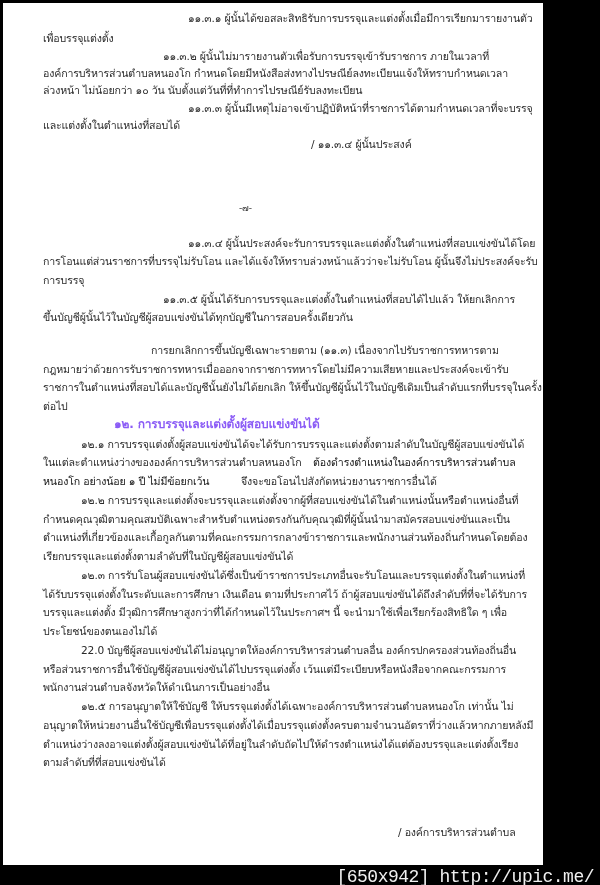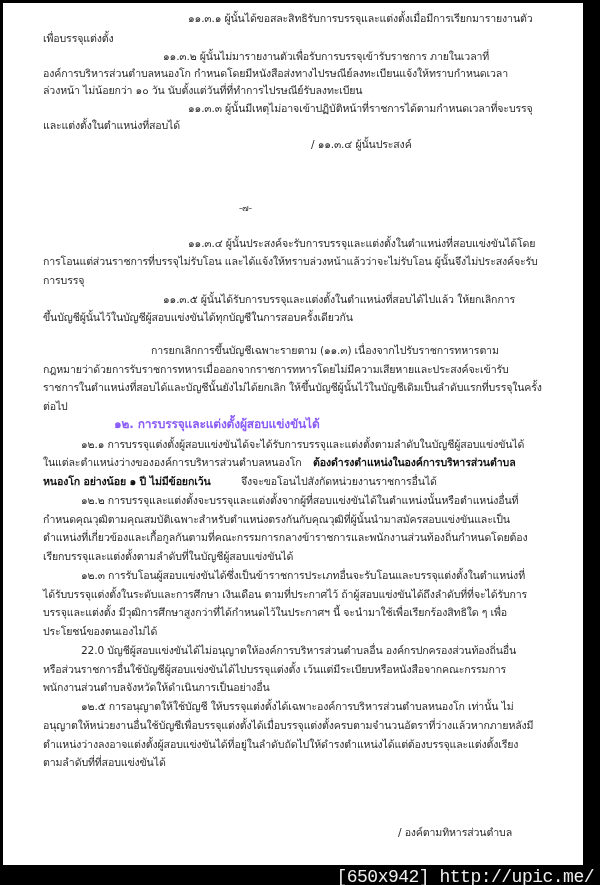--- a/index.html
+++ b/index.html
@@ -3,27 +3,27 @@
 <meta charset="utf-8">
 <style>
   html, body { margin: 0; padding: 0; }
   body {
     width: 600px; height: 885px; background: #000; overflow: hidden;
     font-family: "DejaVu Sans", "Liberation Sans", sans-serif;
     position: relative;
   }
   .page {
     position: absolute; left: 3px; top: 3px; width: 540px; height: 862px;
-    background: #fff; color: #222; padding-left: 40px;
+    background: #fff; color: #222;
   }
   .ln {
     position: absolute; white-space: nowrap; font-size: 10.6px; line-height: 14px;
     color: #2a2a2a; letter-spacing: -0.15px;
   }
-  .b { font-weight: bold; color: #111; }
+  .b { font-weight: normal; color: #111; }
   .hd { font-size: 12px; font-weight: bold; color: #8b5cf6; }
   .sep { font-size: 9px; color: #333; }
   .footer {
     position: absolute; left: 0; top: 865px; width: 600px; height: 20px; background: #000;
   }
   .footer-text {
     position: absolute; right: 6px; top: 2px; color: #f0f0f0;
     font-family: Liberation Mono, monospace; font-size: 18px; letter-spacing: -0.5px; text-align: center;
   }
 </style>
@@ -72,18 +72,18 @@
 
   <div class="ln" style="left:78px;top:640px">22.0 บัญชีผู้สอบแข่งขันได้ไม่อนุญาตให้องค์การบริหารส่วนตำบลอื่น องค์กรปกครองส่วนท้องถิ่นอื่น</div>
   <div class="ln" style="left:40px;top:659px">หรือส่วนราชการอื่นใช้บัญชีผู้สอบแข่งขันได้ไปบรรจุแต่งตั้ง เว้นแต่มีระเบียบหรือหนังสือจากคณะกรรมการ</div>
   <div class="ln" style="left:40px;top:677px">พนักงานส่วนตำบลจังหวัดให้ดำเนินการเป็นอย่างอื่น</div>
 
   <div class="ln" style="left:78px;top:696px">๑๒.๕ การอนุญาตให้ใช้บัญชี ให้บรรจุแต่งตั้งได้เฉพาะองค์การบริหารส่วนตำบลหนองโก เท่านั้น ไม่</div>
   <div class="ln" style="left:40px;top:715px">อนุญาตให้หน่วยงานอื่นใช้บัญชีเพื่อบรรจุแต่งตั้งได้เมื่อบรรจุแต่งตั้งครบตามจำนวนอัตราที่ว่างแล้วหากภายหลังมี</div>
   <div class="ln" style="left:40px;top:734px">ตำแหน่งว่างลงอาจแต่งตั้งผู้สอบแข่งขันได้ที่อยู่ในลำดับถัดไปให้ดำรงตำแหน่งได้แต่ต้องบรรจุและแต่งตั้งเรียง</div>
   <div class="ln" style="left:40px;top:752px">ตามลำดับที่ที่สอบแข่งขันได้</div>
 
-  <div class="ln" style="left:395px;top:822px">/ องค์ตามทิหารส่วนตำบล</div>
+  <div class="ln" style="left:395px;top:822px">/ องค์การบริหารส่วนตำบล</div>
 </div>
 
 <div class="footer">
   <span class="footer-text">[650x942] http://upic.me/</span>
 </div>
 
 </body></html>

